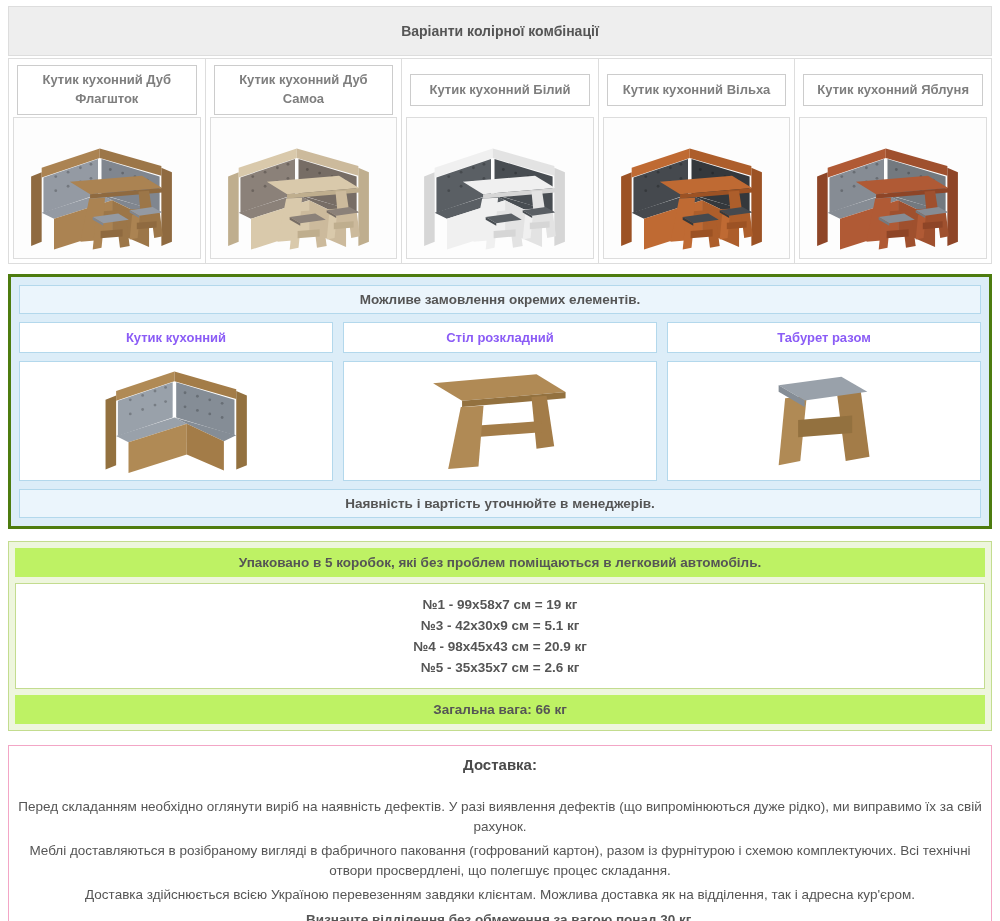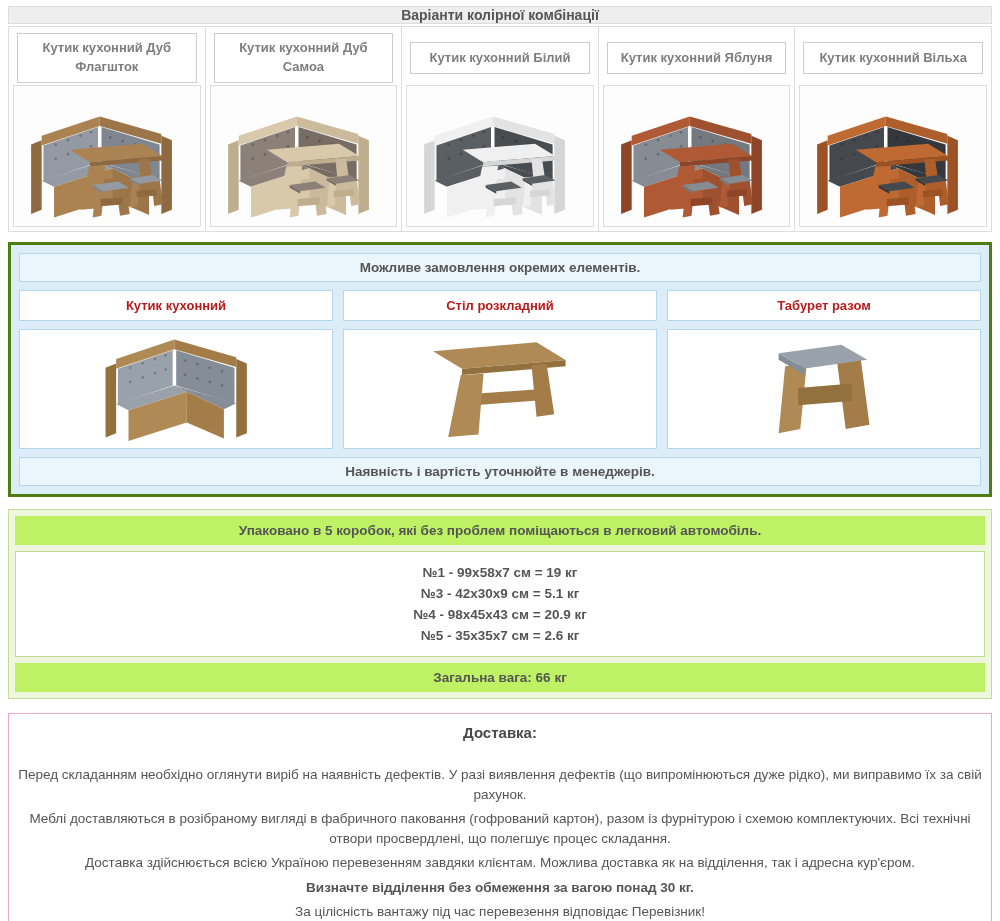--- a/index.html
+++ b/index.html
@@ -10,21 +10,21 @@
     color:#555555;
     padding:6px 8px;
   }
   .bar {
     border:1px solid #dddddd;
     background:#eeeeee;
     text-align:center;
     font-weight:bold;
     font-size:14px;
     color:#555555;
-    padding:0 4px;
+    padding:16px 4px;
   }
   
   .variants { margin-bottom:10px; }
   .variant-cards { display:flex; margin-top:2px;border-radius:16px; }
   .variant-card { flex:1; border:1px solid #dddddd; background:#ffffff; margin-left:-1px; padding:4px; }
   .variant-card:first-child { margin-left:0; }
   .title-wrap { min-height:54px; display:flex; align-items:center; justify-content:center; padding:2px 4px; }
   .title-box {
     border:1px solid #cccccc; background:#ffffff; width:100%;
     display:flex; align-items:center; justify-content:center; text-align:center;
@@ -42,21 +42,21 @@
     background:#dcedf8; border:3px solid #4d7c0f; padding:8px; margin-bottom:12px;
   }
   .blue-bar {
     background:#ebf5fc; border:1px solid #b3d8ec; text-align:center;
     font-weight:bold; font-size:13.5px; color:#555; padding:6px 4px;
   }
   .element-cols { display:flex; gap:10px; margin:8px 0; }
   .element-col { flex:1; }
   .element-title {
     background:#ffffff; border:1px solid #b3d8ec; text-align:center;
-    font-weight:bold; font-size:13px; color:#b91c1c; padding:7px 4px; margin-bottom:8px;
+    font-weight:bold; font-size:13px; color:#8b5cf6; padding:7px 4px; margin-bottom:8px;
   }
   .element-img {
     background:#ffffff; border:1px solid #b3d8ec; height:120px;
     display:flex; align-items:center; justify-content:center; padding:6px;
   }
   .element-img svg { height:100%; max-width:100%;
     --wood:#b08a55; --wood-d:#93713f; --wood-d2:#a37c48; --cush:#99a1aa; --cush-d:#858d96; }
   
   .packaging {
     background:#eef6dd; border:1px solid #c3dc8f; padding:6px; margin-bottom:14px;
@@ -171,35 +171,35 @@
         </div>
         <div class="img-box">
           <svg viewBox="0 0 200 150" style="--wood:#f0f0f0;--wood-d:#d6d6d6;--wood-d2:#e3e3e3;--cush:#5a5f64;--cush-d:#484d52">
               <use href="#g-corner-set"></use>
             </svg>
         </div>
       </div>
 
       <div class="variant-card">
         <div class="title-wrap">
+          <div class="title-box">Кутик кухонний Вільха</div>
+        </div>
+        <div class="img-box">
+          <svg viewBox="0 0 200 150" style="--wood:#bf6a33;--wood-d:#9c5224;--wood-d2:#ad5e2b;--cush:#45494e;--cush-d:#34383c">
+              <use href="#g-corner-set"></use>
+            </svg>
+        </div>
+      </div>
+
+      <div class="variant-card">
+        <div class="title-wrap">
           <div class="title-box">Кутик кухонний Яблуня</div>
         </div>
         <div class="img-box">
           <svg viewBox="0 0 200 150" style="--wood:#b05a35;--wood-d:#8e4527;--wood-d2:#9f502e;--cush:#868c94;--cush-d:#73797f">
-              <use href="#g-corner-set"></use>
-            </svg>
-        </div>
-      </div>
-
-      <div class="variant-card">
-        <div class="title-wrap">
-          <div class="title-box">Кутик кухонний Вільха</div>
-        </div>
-        <div class="img-box">
-          <svg viewBox="0 0 200 150" style="--wood:#bf6a33;--wood-d:#9c5224;--wood-d2:#ad5e2b;--cush:#45494e;--cush-d:#34383c">
               <use href="#g-corner-set"></use>
             </svg>
         </div>
       </div>
 
     </div>
   </section>
 
   <section class="elements">
     <div class="blue-bar">Можливе замовлення окремих елементів.</div>

